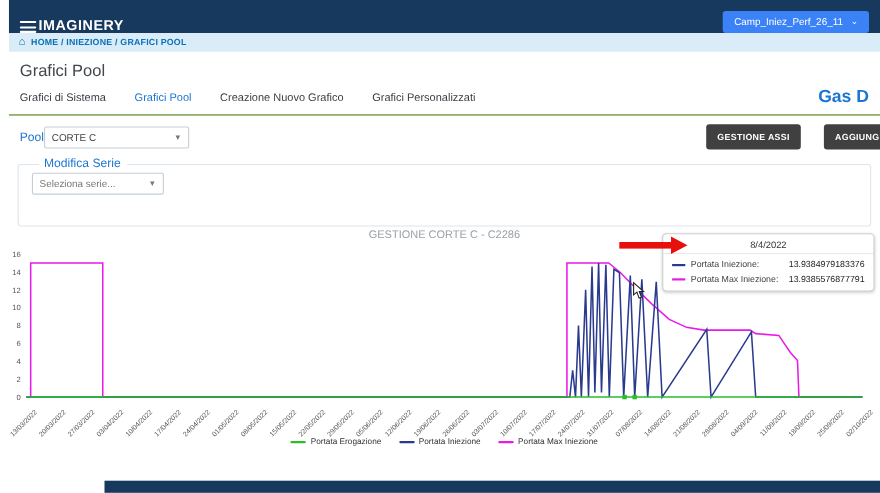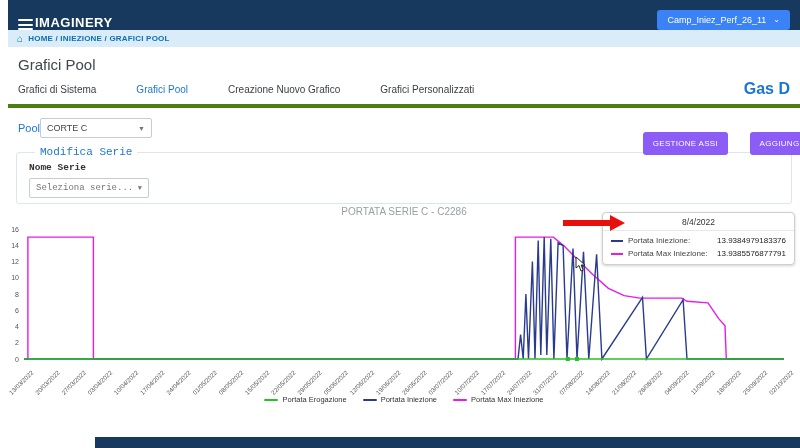--- a/index.html
+++ b/index.html
@@ -22,40 +22,40 @@
   .profile-btn .caret { font-size:8px; line-height:6px; }
 
   
   .breadcrumb { background:#d9ecf7; color:#0a70b8; font-size:8px; font-weight:bold;
     padding:4px 9px; display:flex; align-items:center; gap:5px; letter-spacing:.2px; }
   .breadcrumb .home { font-size:10px; line-height:8px; cursor:pointer; }
 
   h1 { font-size:15px; font-weight:400; color:#41474d; margin:0; padding:9px 10px 7px; }
 
   
-  .tabs { display:flex; gap:40px; padding:0 10px 6px; border-bottom:4px solid #4d7c0f;
+  .tabs { display:flex; gap:26px; padding:0 10px 6px; border-bottom:1px solid #4d7c0f;
     font-size:10px; align-items:center; }
   .tab { color:#3a3f45; cursor:pointer; white-space:nowrap; }
   .tab.active { color:#1b76d2; }
   .gas { margin-left:auto; color:#1b76d2; font-weight:bold; font-size:16px; white-space:nowrap; }
 
   
   .pool-row { position:relative; display:flex; align-items:center; padding:10px 10px 6px; height:36px; }
   .pool-row label { color:#1b76d2; font-size:11px; }
-  .select { width:112px; border:1px solid #c4cdd5; border-radius:2px; background:#fff; font-size:9px;
+  .select { width:132px; border:1px solid #c4cdd5; border-radius:2px; background:#fff; font-size:9px;
     color:#444; padding:4px 6px; display:flex; justify-content:space-between; align-items:center; cursor:pointer; }
   .sel-arrow { color:#777; font-size:7px; }
-  .btn { position:absolute; background:#8b5cf6; color:#fff; border:none; border-radius:3px; font-size:8px;
-    font-weight:normal; padding:7px 10px; letter-spacing:.3px; white-space:nowrap; cursor:pointer;
-    font-family:"Liberation Sans", sans-serif; top:24px; }
+  .btn { position:absolute; background:#404040; color:#fff; border:none; border-radius:3px; font-size:8px;
+    font-weight:bold; padding:7px 10px; letter-spacing:.3px; white-space:nowrap; cursor:pointer;
+    font-family:"Liberation Sans", sans-serif; top:8px; }
   .btn.gestione { right:72px; }
   .btn.aggiungi { right:-40px; }
 
   
-  fieldset { margin:2px 8px 0; border:1px solid #dde6ee; border-radius:3px; padding:2px 12px 5px;font-family:Liberation Mono, monospace; }
+  fieldset { margin:2px 8px 0; border:1px solid #dde6ee; border-radius:3px; padding:2px 12px 28px; }
   legend { color:#1b76d2; font-size:11px; padding:0 5px; margin-left:6px; }
   .nome-serie { font-size:9.5px; font-weight:bold; color:#333; display:block; margin:2px 0 5px; }
   .select.small { width:120px; color:#777; }
 
   
   .chart { margin-top:2px; position:relative; }
   .chart-title { text-align:center; color:#9aa0a6; font-size:10px; height:13px; }
   #chart-svg { display:block; }
   .ytick { font-size:7px; fill:#555; }
   .xtick { font-size:6.3px; fill:#555; }
@@ -123,29 +123,28 @@
       <div class="select">
         <span>CORTE C</span>
         <span class="sel-arrow">▼</span>
       </div>
       <button class="btn gestione">GESTIONE ASSI</button>
       <button class="btn aggiungi">AGGIUNGI SERIE</button>
     </div>
 
     <fieldset>
       <legend>Modifica Serie</legend>
-      <span class="nome-serie">Nome Serie</span>
       <div class="select small">
         <span>Seleziona serie...</span>
         <span class="sel-arrow">▼</span>
       </div>
     </fieldset>
 
     <div class="chart">
-      <div class="chart-title">PORTATA SERIE C - C2286</div>
+      <div class="chart-title">GESTIONE CORTE C - C2286</div>
       <svg id="chart-svg" width="788" height="192" viewBox="0 0 788 192">
           <text x="11" y="142.5" text-anchor="end" class="ytick">0</text>
           <text x="11" y="126.25" text-anchor="end" class="ytick">2</text>
           <text x="11" y="110" text-anchor="end" class="ytick">4</text>
           <text x="11" y="93.75" text-anchor="end" class="ytick">6</text>
           <text x="11" y="77.5" text-anchor="end" class="ytick">8</text>
           <text x="11" y="61.25" text-anchor="end" class="ytick">10</text>
           <text x="11" y="45" text-anchor="end" class="ytick">12</text>
           <text x="11" y="28.75" text-anchor="end" class="ytick">14</text>
           <text x="11" y="12.5" text-anchor="end" class="ytick">16</text>

